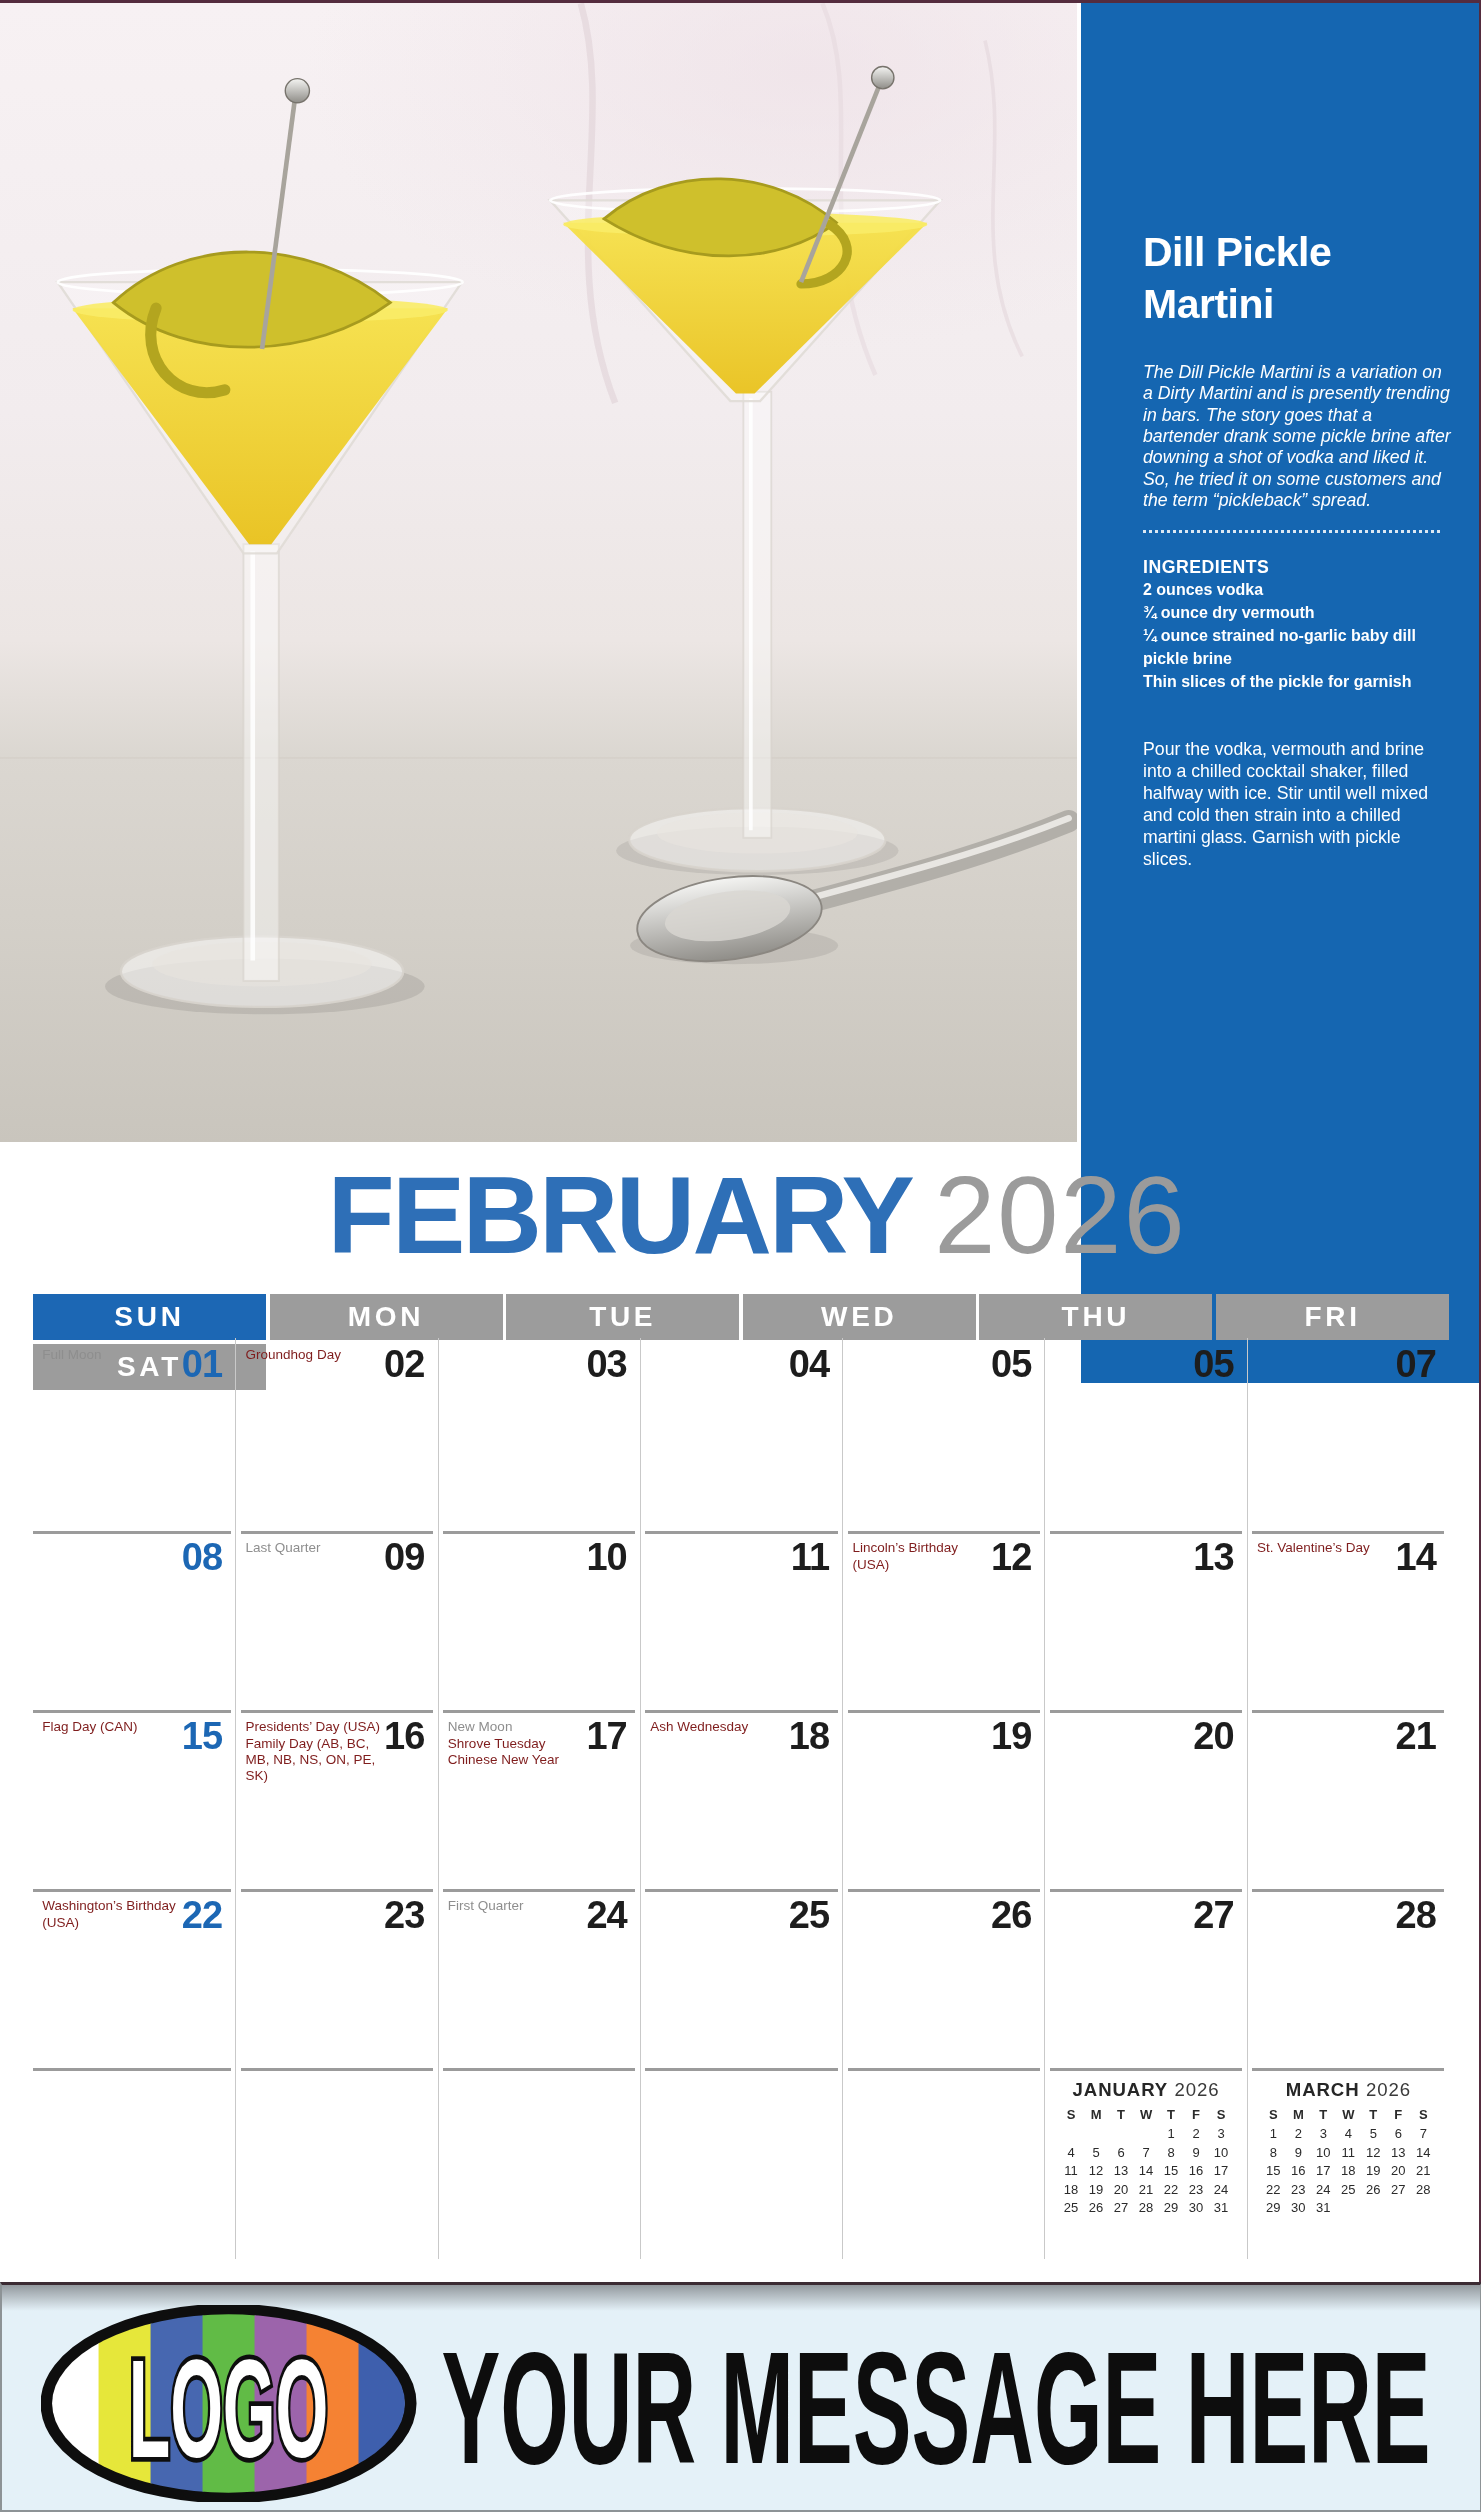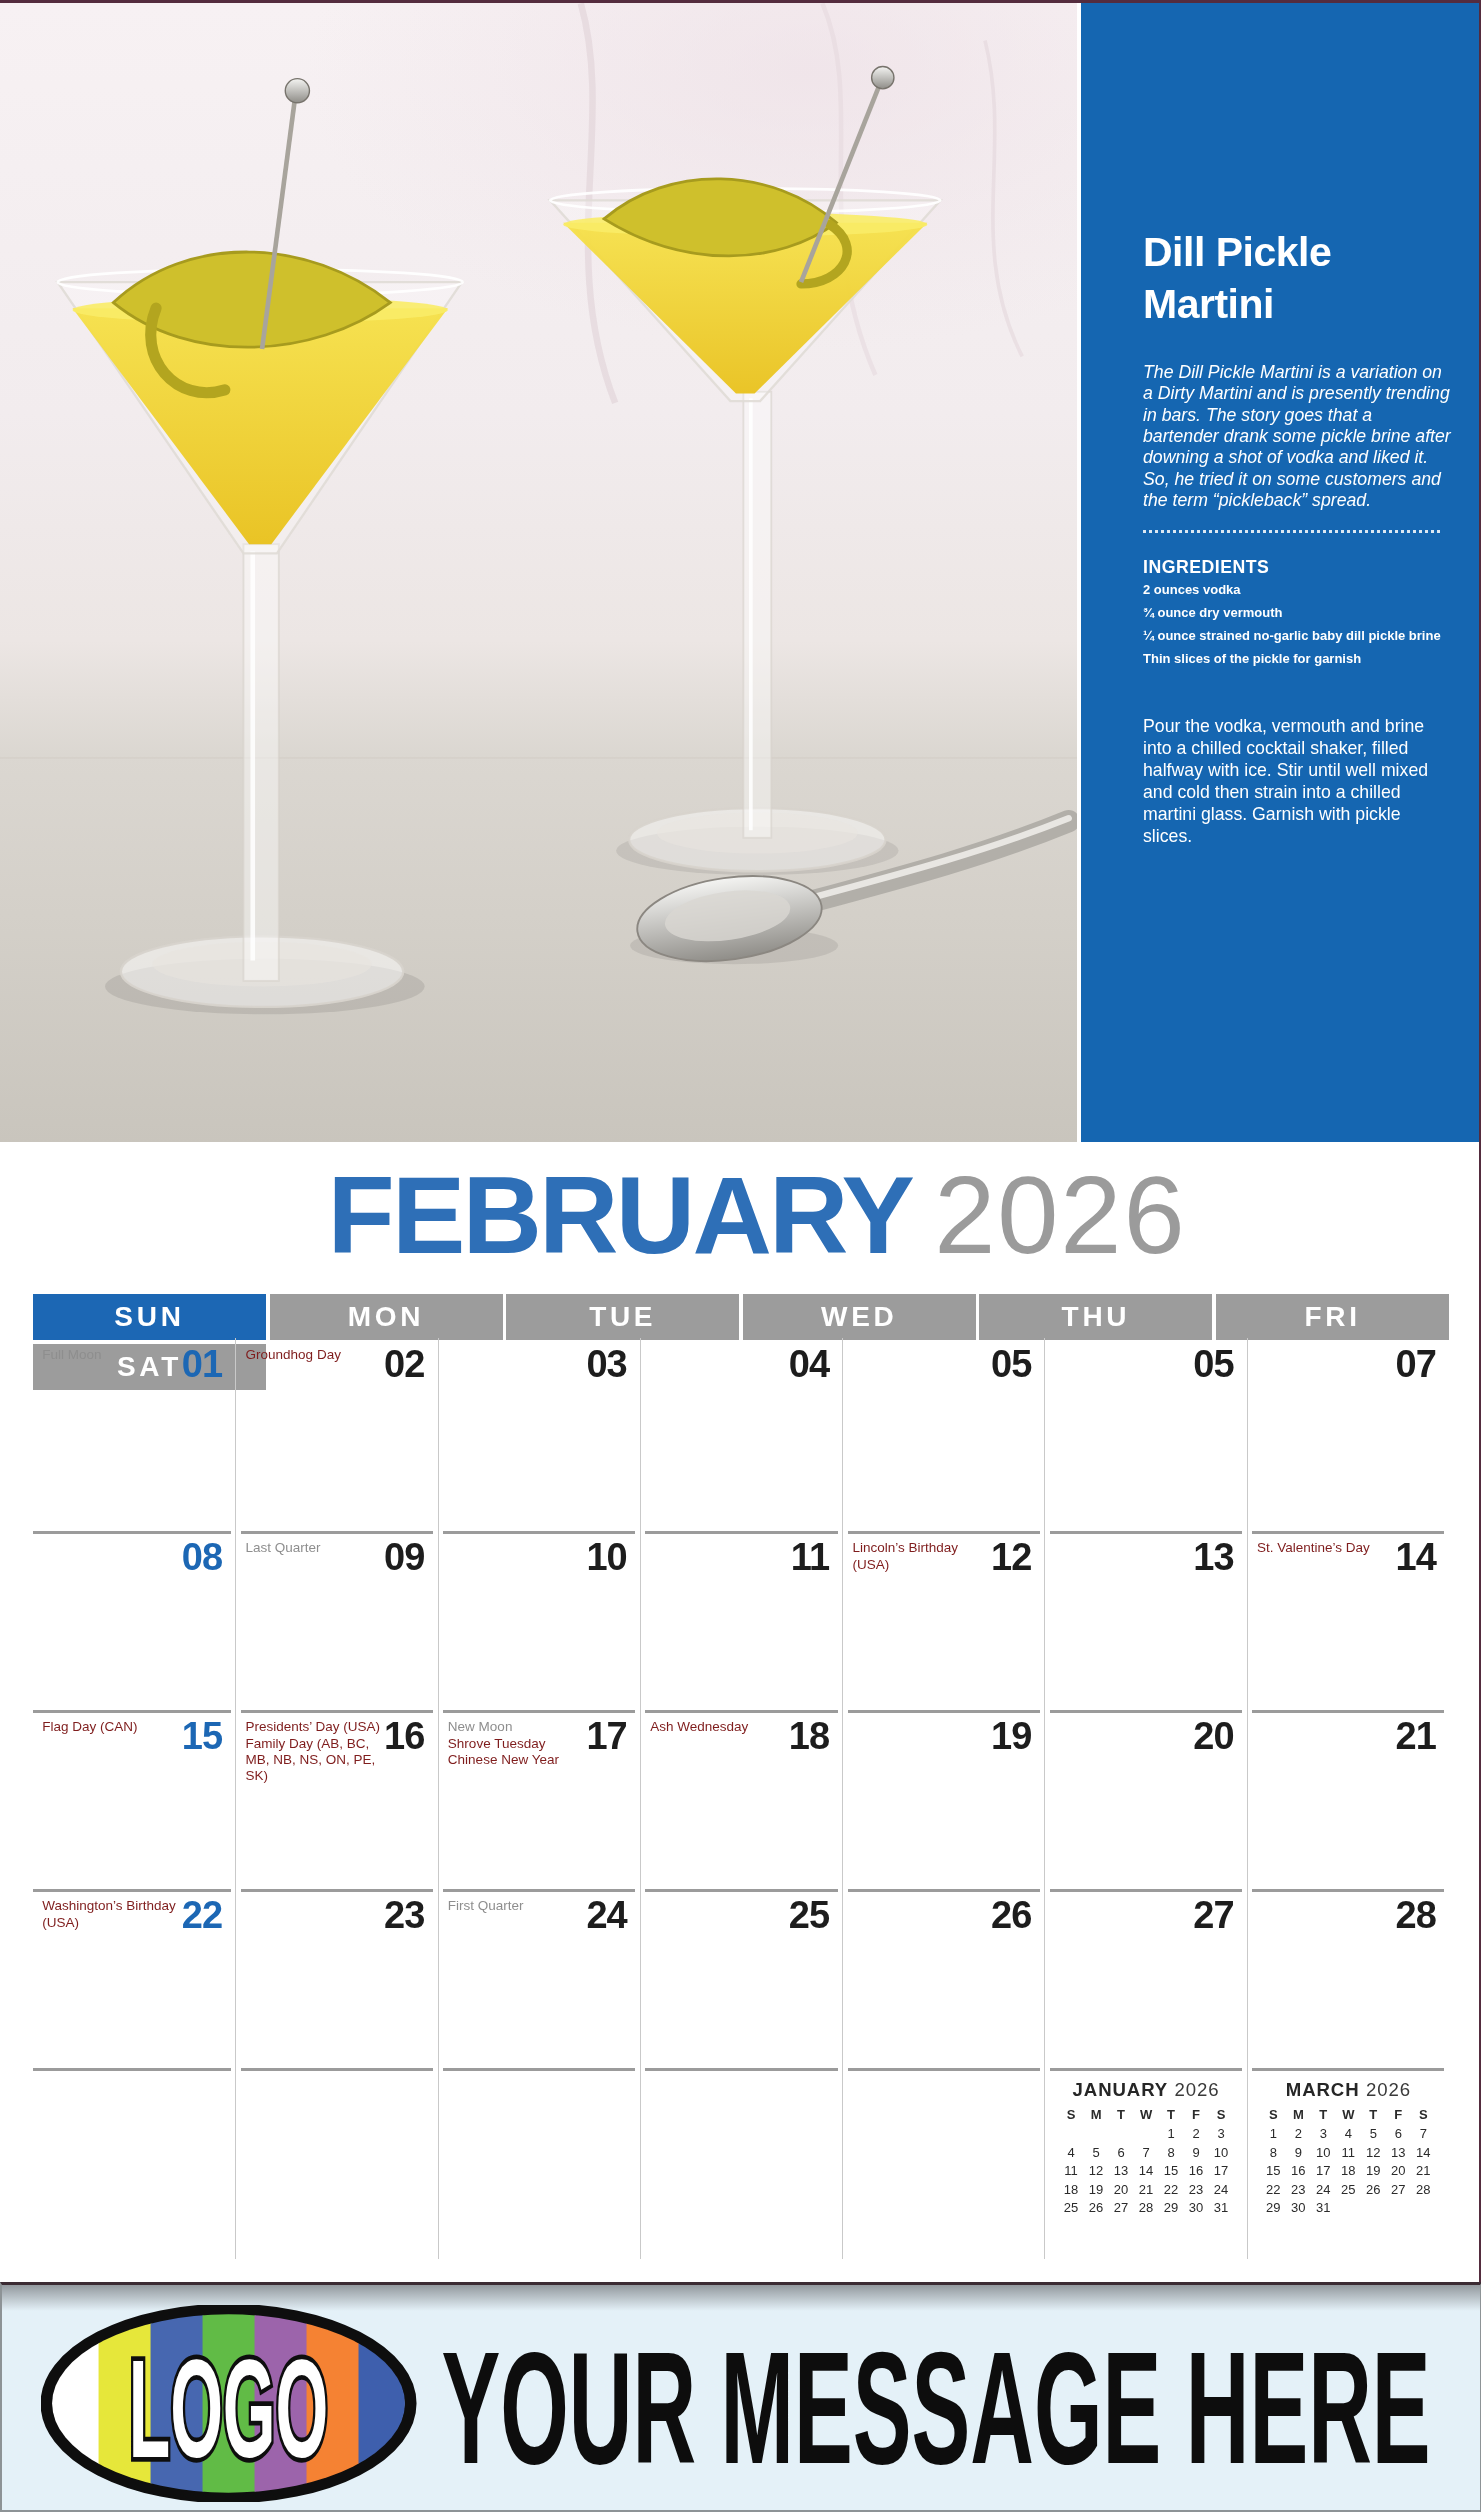--- a/index.html
+++ b/index.html
@@ -9,27 +9,27 @@
   .edge-right{position:absolute;top:0;right:0;width:2.8px;height:2282px;background:#542c3e;z-index:40;}
 
   
   .photo{position:absolute;left:0;top:2.8px;width:1077px;height:1139px;overflow:hidden;
     background:
       radial-gradient(836px 465px at 75% 6%, rgba(235,220,227,.55), transparent 60%),
       linear-gradient(180deg,#f7f1f3 0%,#f2ecee 36%,#ece6e4 56%,#dbd7d1 66%,#d4d0c9 80%,#c9c5bd 100%);}
   .photo svg{display:block;}
 
   
-  .panel{position:absolute;left:1081px;top:2.8px;width:401px;height:1139px;background:#1566b1;
+  .panel{position:absolute;left:1081px;top:2.8px;width:401px;height:1380px;background:#1566b1;
          color:#ffffff;box-sizing:border-box;padding:223px 32px 0 62px;}
   .r-title{font-size:41px;font-weight:bold;line-height:52px;letter-spacing:-0.5px;}
   .r-desc{margin-top:32px;font-style:italic;font-size:17.7px;line-height:21.4px;width:309px;}
   .r-dots{margin-top:18.6px;width:297px;border-top:3.7px dotted rgba(255,255,255,.85);}
   .r-ing-head{margin-top:24px;font-size:17.7px;font-weight:bold;letter-spacing:0.5px;}
-  .r-ing{font-size:13px;font-weight:bold;line-height:23px;width:309px;}
+  .r-ing{font-size:16px;font-weight:bold;line-height:23px;width:309px;}
   .r-instr{margin-top:45px;font-size:17.7px;line-height:22px;width:309px;}
 
   
   .month-title{position:absolute;top:1145px;left:0;width:100%;text-align:center;
                font-size:110px;line-height:139px;white-space:nowrap;margin-left:16px;}
   .month-name{color:#2e6fb7;font-weight:bold;letter-spacing:-2.8px;}
   .year-label{color:#9b9b9b;font-weight:normal;margin-left:22px;letter-spacing:1.9px;}
 
   
   .cal-header{position:absolute;left:33px;top:1294px;width:1416px;height:45px;

